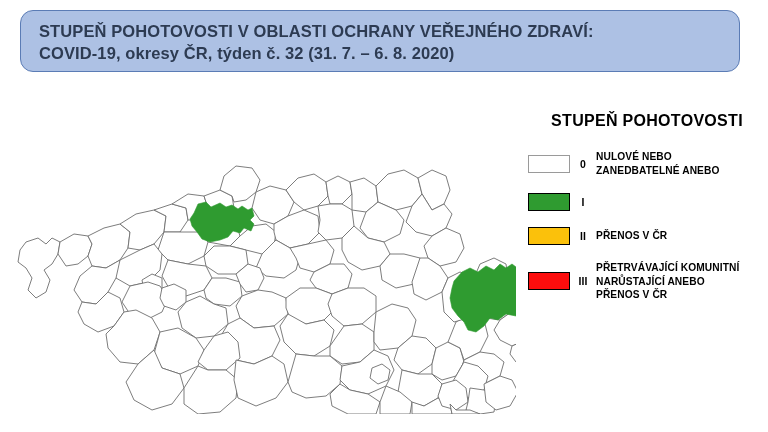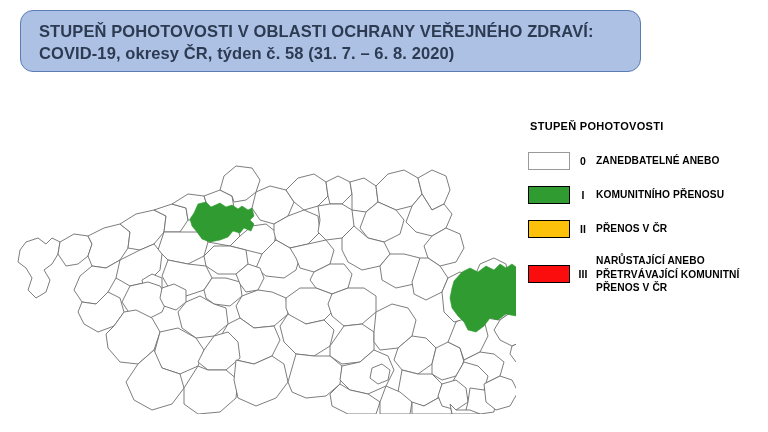--- a/index.html
+++ b/index.html
@@ -13,21 +13,21 @@
     position: relative;
     overflow: hidden;
     font-family: "Liberation Sans", sans-serif;
   }
 
   
   #title-banner {
     position: absolute;
     left: 20px;
     top: 10px;
-    width: 621px;
+    width: 720px;
     height: 62px;
     box-sizing: border-box;
     background: #adc1e4;
     border: 1.5px solid #5b7cb5;
     border-radius: 13px;
     padding: 9px 0 0 18px;
   }
   .title-line {
     color: #2d3b52;
     font-size: 16.5px;
@@ -55,25 +55,26 @@
   #cz-map path.level-1 { fill: #2f9b30; stroke: #2f9b30; stroke-width: 0.6; }
 
   
   #legend {
     position: absolute;
     left: 528px;
     top: 112px;
     width: 236px;
   }
   #legend-title {
-    font-size: 11px;
+    font-size: 16px;
     font-weight: bold;
     color: #000000;
     letter-spacing: 0.3px;
-    margin: 8px 0 20px 2px;
+    margin: 0 0 20px 2px;
+    text-align: center;
   }
   .legend-row {
     display: flex;
     align-items: center;
     margin-bottom: 16px;
   }
   .legend-swatch {
     width: 42px;
     height: 18px;
     box-sizing: border-box;
@@ -99,21 +100,21 @@
     line-height: 13.5px;
     letter-spacing: 0.1px;
   }
   .legend-desc span { display: block; }
 </style>
 </head>
 <body>
 
 <div id="title-banner">
   <div class="title-line">STUPEŇ POHOTOVOSTI V OBLASTI OCHRANY VEŘEJNÉHO ZDRAVÍ:</div>
-  <div class="title-line">COVID-19, okresy ČR, týden č. 58 (31. 7. – 6. 8. 2020)</div>
+  <div class="title-line">COVID-19, okresy ČR, týden č. 32 (31. 7. – 6. 8. 2020)</div>
 </div>
 
 <div id="map-panel">
   <svg id="cz-map" viewBox="0 0 508 322" xmlns="http://www.w3.org/2000/svg">
 
     <g>
 
       <path class="district" d="M12,158 L18,150 L30,146 L38,152 L44,146 L52,150 L50,162 L44,172 L36,178 L42,188 L38,200 L28,206 L20,198 L24,186 L18,176 L10,170 Z"></path>
       <path class="district" d="M52,150 L66,142 L80,144 L84,152 L80,164 L70,172 L58,174 L50,162 Z"></path>
       <path class="district" d="M80,144 L96,136 L112,132 L122,140 L120,156 L112,168 L98,176 L84,174 L80,164 L84,152 Z"></path>
@@ -197,42 +198,42 @@
   </svg>
 </div>
 
 <div id="legend">
   <div id="legend-title">STUPEŇ POHOTOVOSTI</div>
 
   <div class="legend-row">
     <div class="legend-swatch sw-0"></div>
     <div class="legend-roman">0</div>
     <div class="legend-desc">
+      <span>NULOVÉ NEBO</span>
       <span>ZANEDBATELNÉ ANEBO</span>
     </div>
   </div>
 
   <div class="legend-row">
     <div class="legend-swatch sw-1"></div>
     <div class="legend-roman">I</div>
     <div class="legend-desc">
-      <span>KOMUNITNÍHO PŘENOSU</span>
     </div>
   </div>
 
   <div class="legend-row">
     <div class="legend-swatch sw-2"></div>
     <div class="legend-roman">II</div>
     <div class="legend-desc">
       <span>PŘENOS V ČR</span>
     </div>
   </div>
 
   <div class="legend-row">
     <div class="legend-swatch sw-3"></div>
     <div class="legend-roman">III</div>
     <div class="legend-desc">
+      <span>PŘETRVÁVAJÍCÍ KOMUNITNÍ</span>
       <span>NARŮSTAJÍCÍ ANEBO</span>
-      <span>PŘETRVÁVAJÍCÍ KOMUNITNÍ</span>
       <span>PŘENOS V ČR</span>
     </div>
   </div>
 </div>
 
 </body></html>

